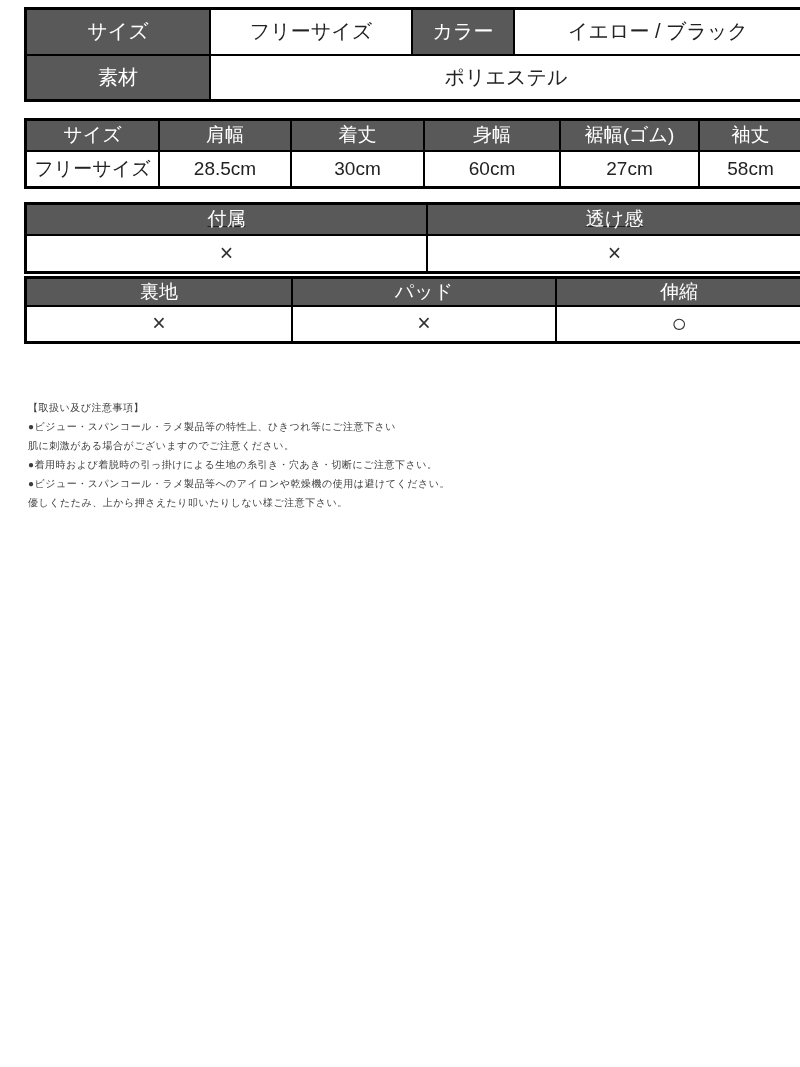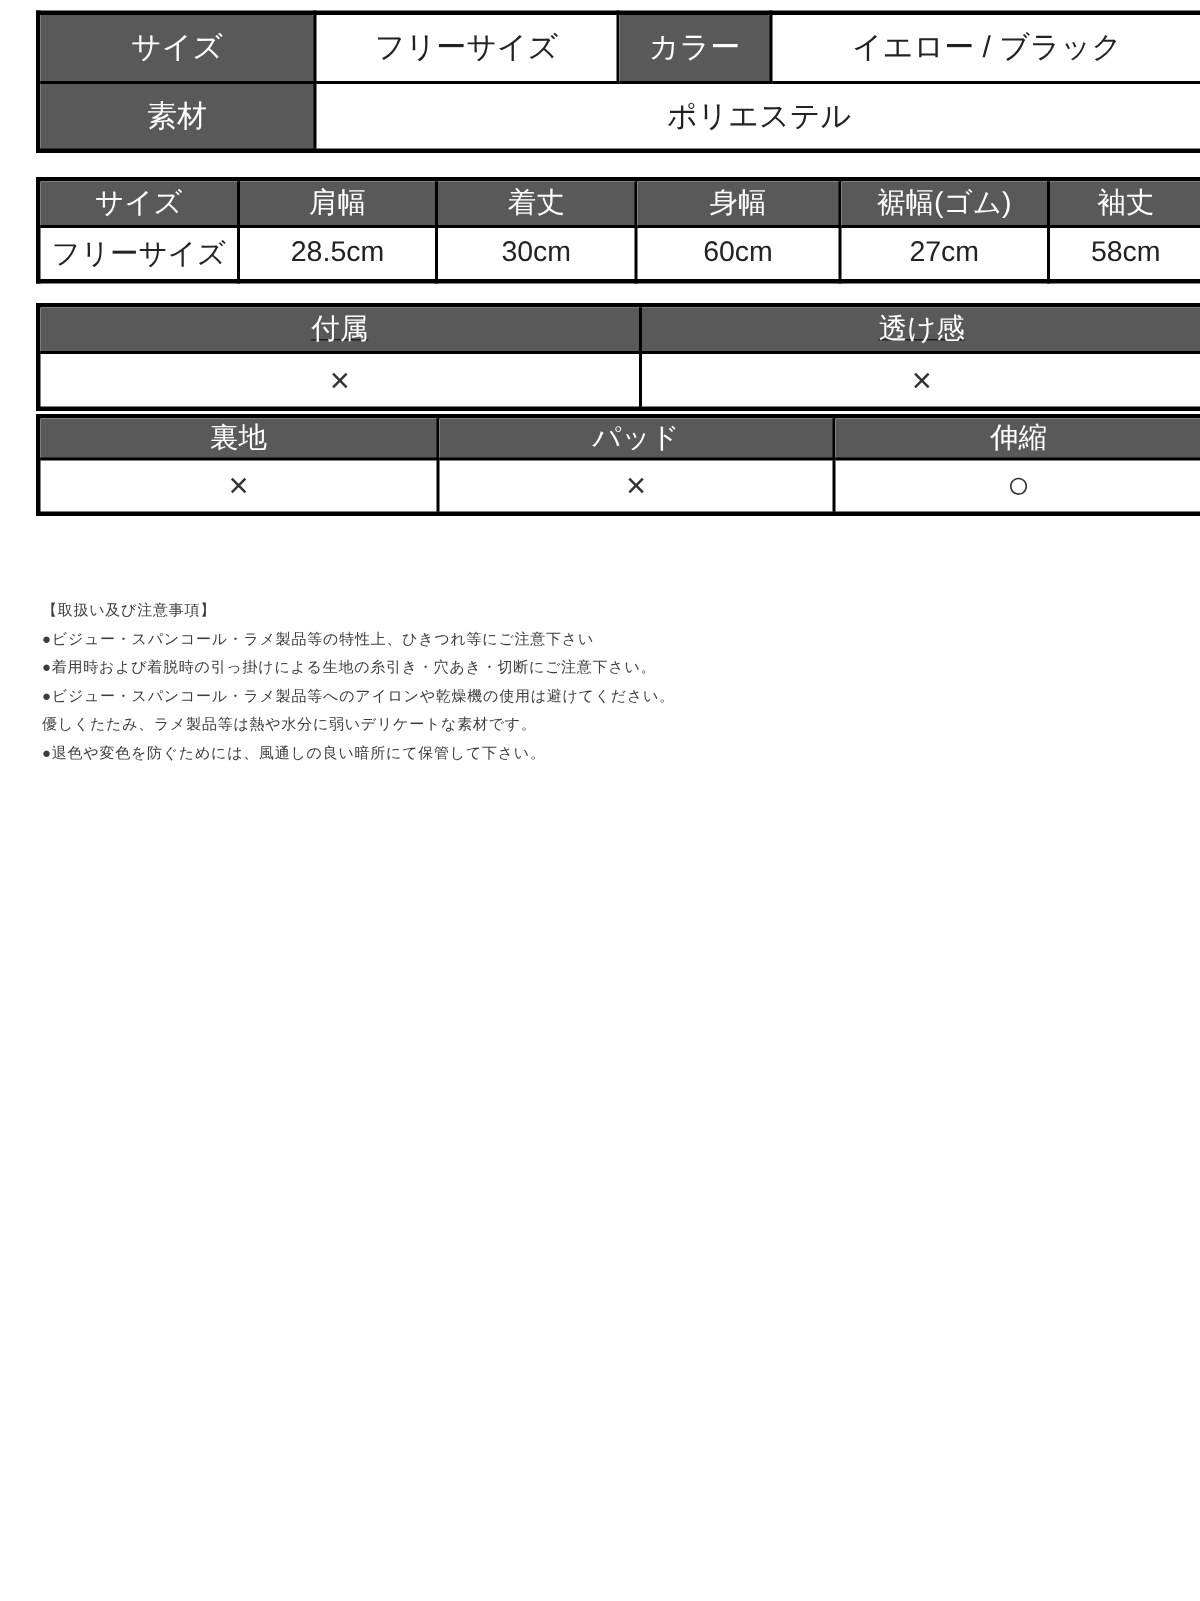--- a/index.html
+++ b/index.html
@@ -130,19 +130,19 @@
       <td class="mark">×</td>
       <td class="mark">×</td>
       <td class="mark mark-circle">○</td>
     </tr>
   </tbody>
     </table>
 
   <div class="notes">
     <div class="line">【取扱い及び注意事項】</div>
     <div class="line">●ビジュー・スパンコール・ラメ製品等の特性上、ひきつれ等にご注意下さい</div>
+    <div class="line">肌に刺激がある場合がございますのでご注意ください。</div>
     <div class="line">●着用時および着脱時の引っ掛けによる生地の糸引き・穴あき・切断にご注意下さい。</div>
     <div class="line">●ビジュー・スパンコール・ラメ製品等へのアイロンや乾燥機の使用は避けてください。</div>
-    <div class="line">優しくたたみ、ラメ製品等は熱や水分に弱いデリケートな素材です。</div>
-    <div class="line">●退色や変色を防ぐためには、風通しの良い暗所にて保管して下さい。</div>
+    <div class="line">優しくたたみ、上から押さえたり叩いたりしない様ご注意下さい。</div>
   </div>
 
 </div>
 
 </body></html>

